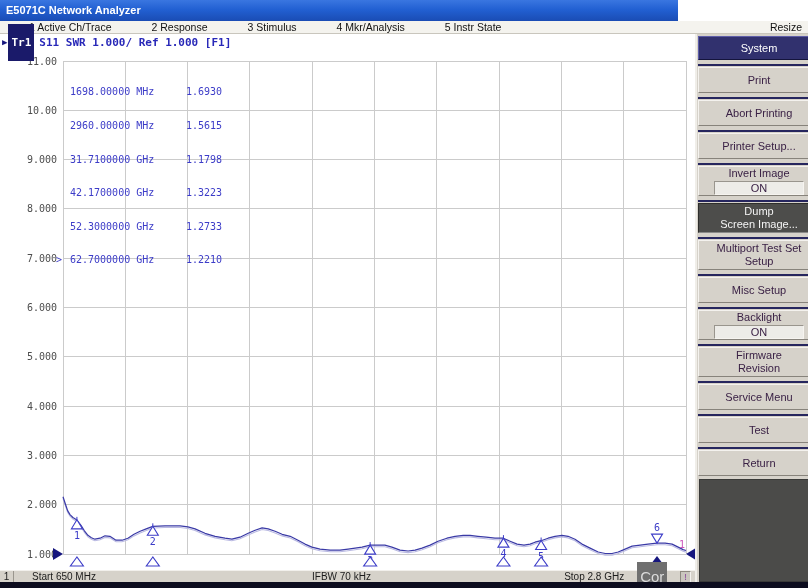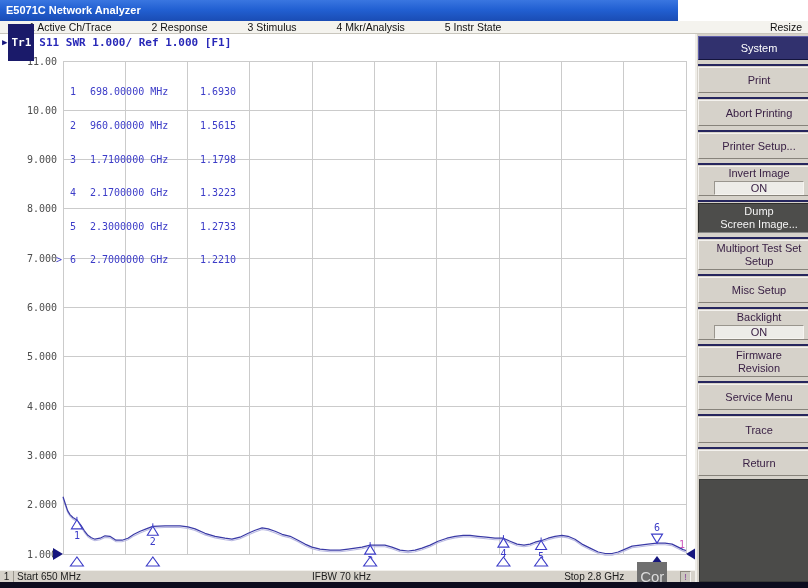--- a/index.html
+++ b/index.html
@@ -21,21 +21,21 @@
     font-family:"DejaVu Sans Mono",monospace;font-size:11px;font-weight:bold;white-space:pre;}
   .tr-arrow{color:#16167e;font-size:9px;margin-right:1px;}
   .tr-tag{background:#1a1a6a;color:#ffffff;padding:12px 3px;}
   .tr-text{color:#2828b8;margin-left:5px;}
   #plot-svg{position:absolute;left:0;top:0;}
   .mk-table{position:absolute;left:56px;top:30px;font-family:"DejaVu Sans Mono",monospace;
     font-size:10px;line-height:11.2px;color:#3c3cc8;white-space:pre;}
   .mk-row{display:flex;}
   .mk-p{display:inline-block;width:7px;}
   .mk-n{display:inline-block;width:13px;text-align:right;}
-  .mk-f{display:inline-block;margin-left:14px;width:100px;}
+  .mk-f{display:inline-block;width:100px;}
   .mk-v{display:inline-block;margin-left:10px;}
   
   .sidebar{position:absolute;left:695px;top:34px;width:127px;height:548px;background:#d6d2ca;
     border-left:2px solid #f0eee9;box-sizing:border-box;display:flex;flex-direction:column;
     padding:2px 2px 0 1px;}
   .sk-header{height:22px;background:#31316e;color:#ffffff;font-size:11px;display:flex;
     align-items:center;justify-content:center;border:1px solid;border-color:#5d5da8 #14143c #14143c #5d5da8;}
   .key-slot{margin-top:4px;border-top:2px solid #26265e;padding-top:1px;}
   .softkey{position:relative;min-height:24px;background:#d6d2ca;color:#3a2145;font-size:11px;
     line-height:13px;display:flex;flex-direction:column;align-items:center;justify-content:center;
@@ -45,21 +45,21 @@
   .state-box{display:block;width:88px;line-height:12px;background:#edece8;margin-top:1px;
     border:1px solid;border-color:#99958d #f6f4f0 #f6f4f0 #99958d;}
   .submenu-arrow{position:absolute;right:2px;top:50%;transform:translateY(-50%);
     font-size:9px;color:#6b5673;}
   .sidebar-bottom{flex:1;margin:3px 1px 0 1px;background:#4b4b49;border:1px solid #3a3a38;}
   
   .statusbar{position:absolute;left:0;top:570px;width:695px;height:12px;background:#d6d2ca;
     border-top:1px solid #f2f0ec;box-sizing:border-box;font-size:10px;color:#1c1c1c;
     display:flex;align-items:center;}
   .ch-cell{width:13px;text-align:center;border-right:1px solid #9a968e;height:100%;line-height:12px;}
-  .sb-start{margin-left:3px;}
+  .sb-start{margin-left:18px;}
   .sb-ifbw{position:absolute;left:312px;}
   .sb-right{position:absolute;right:4px;display:flex;align-items:center;gap:13px;}
   .badge-cor{background:#6f6f6f;color:#dcdcdc;font-size:15px;padding:9px 3px;line-height:11px;}
   .badge-alert{background:#cac6be;color:#8a4a9a;font-size:9.5px;padding:0 3px;line-height:10px;
     border:1px solid;border-color:#8d897f #f4f2ee #f4f2ee #8d897f;}
   .bottomstrip{position:absolute;left:0;top:582px;width:808px;height:6px;background:#0c0c1e;}
   .ylab{font-family:"DejaVu Sans Mono",monospace;font-size:10px;fill:#4d4d4d;}
   .mknum{font-family:"DejaVu Sans Mono",monospace;font-size:10px;fill:#3c3cc8;}
 </style>
 </head>
@@ -256,21 +256,21 @@
     </div>
   </div>
   <div class="key-slot">
     <div class="softkey">
       <span>Service Menu</span>
       <span class="submenu-arrow">▸</span>
     </div>
   </div>
   <div class="key-slot">
     <div class="softkey">
-      <span>Trace</span>
+      <span>Test</span>
     </div>
   </div>
   <div class="key-slot">
     <div class="softkey">
       <span>Return</span>
     </div>
   </div>
 
   <div class="sidebar-bottom"></div>
 </div>

